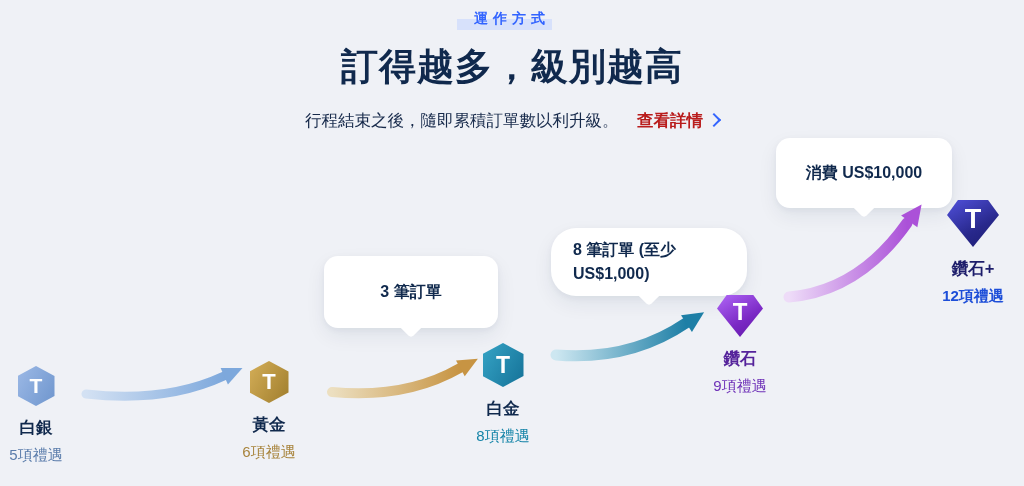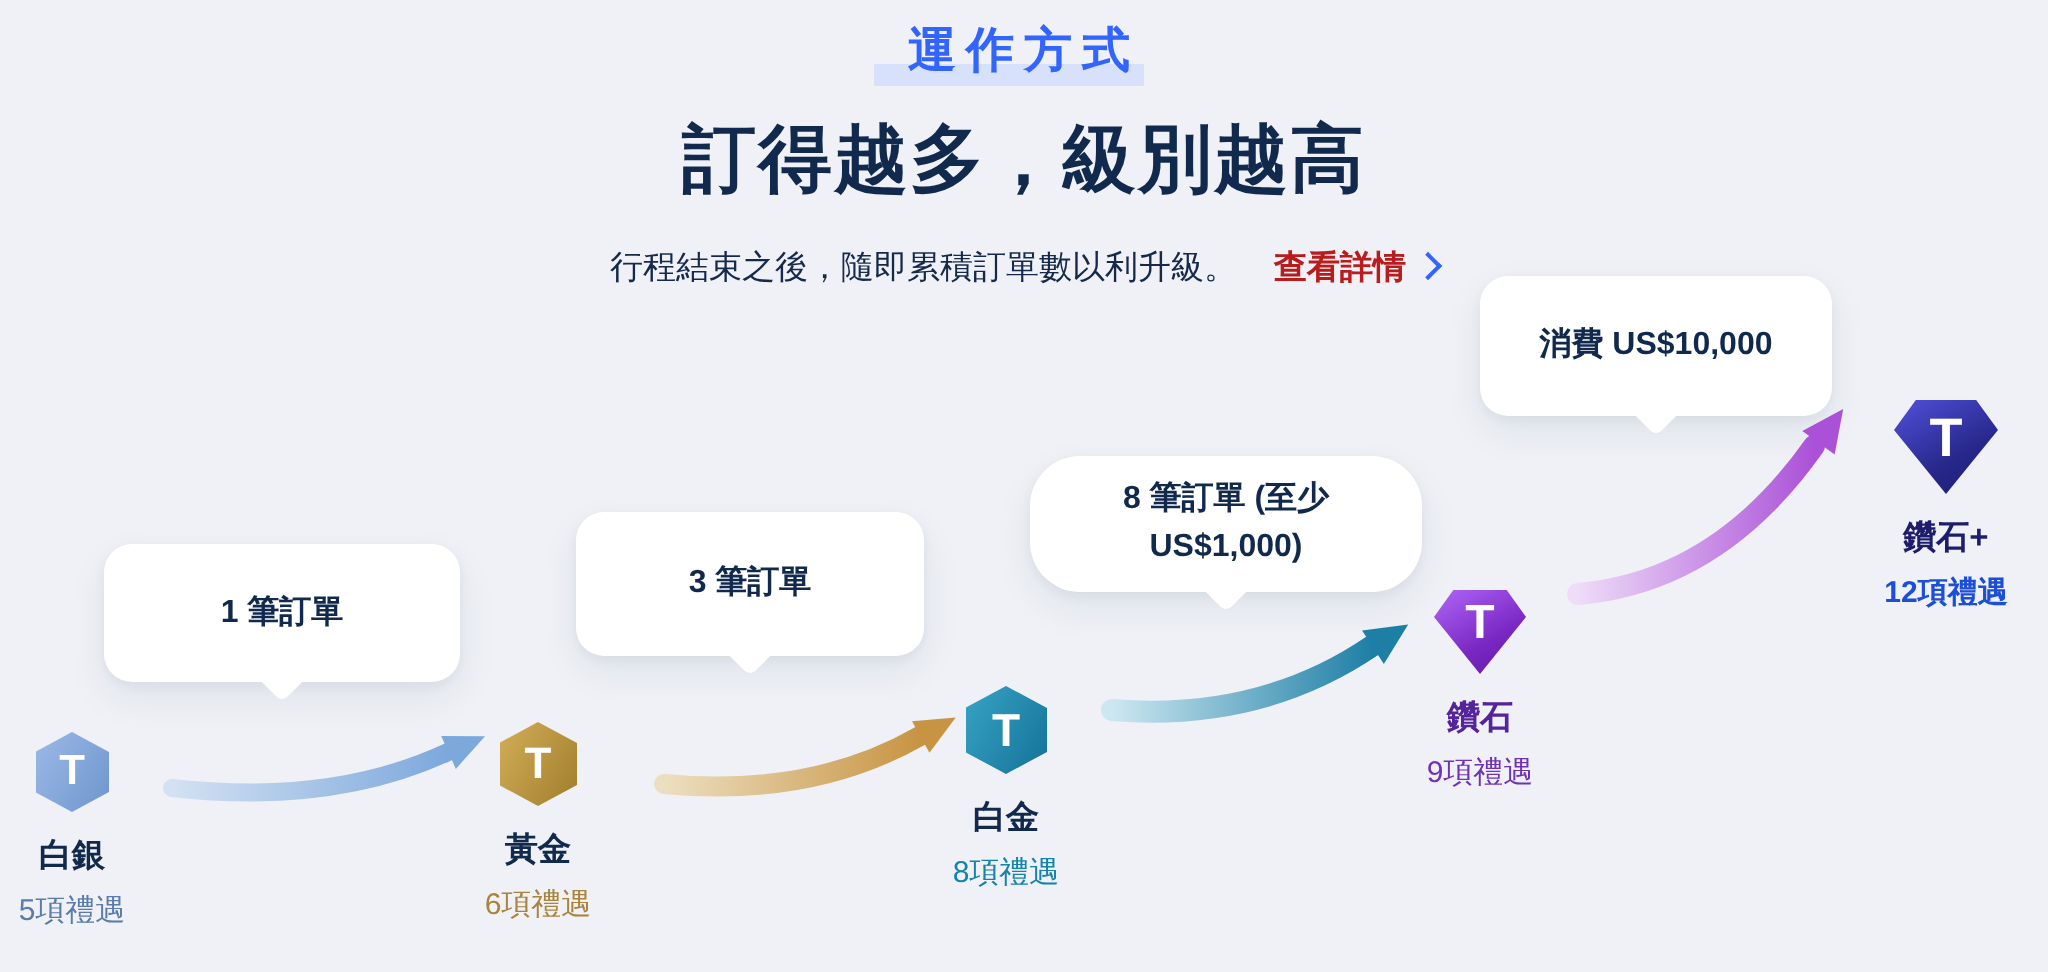--- a/index.html
+++ b/index.html
@@ -9,21 +9,21 @@
     background:#eff1f6;
     font-family:"Liberation Sans","DejaVu Sans",sans-serif;
     overflow:hidden;
     color:#10294d;
   }
   
   .header{position:absolute;top:0;left:0;width:100%;text-align:center;}
   .eyebrow{display:inline-block;margin-top:9px;}
   .eyebrow-text{
     position:relative;display:inline-block;
-    font-size:24px;font-weight:700;letter-spacing:5px;color:#3264ff;z-index:1;
+    font-size:14px;font-weight:700;letter-spacing:5px;color:#3264ff;z-index:1;
   }
   .eyebrow-text::before{
     content:"";position:absolute;left:-17px;right:-2px;bottom:-2px;height:11px;
     background:#d7e1fb;z-index:-1;
   }
   .title{
     margin:14px 0 0 0;font-size:37px;font-weight:700;color:#10294d;letter-spacing:1px;
   }
   .subtitle{margin:18px 0 0 0;font-size:16.5px;color:#16294a;}
   .details-link{
@@ -31,22 +31,22 @@
   }
   .chevron-right{
     display:inline-block;width:8px;height:8px;margin-left:6px;margin-bottom:1px;
     border-top:2.5px solid #3264ff;border-right:2.5px solid #3264ff;
     transform:rotate(45deg);
   }
   
   .bubble{
     position:absolute;background:#fff;border-radius:14px;
     box-shadow:0 8px 20px rgba(15,41,77,.07),0 2px 6px rgba(15,41,77,.05);
-    display:flex;align-items:center;justify-content:center;text-align:center;
-    font-weight:700;font-size:16px;color:#10294d;line-height:1.5;
+    display:flex;align-items:center;justify-content:center;text-align:left;
+    font-weight:700;font-size:16px;color:#10294d;line-height:1.5;margin-left:36px;
   }
   .bubble::after{
     content:"";position:absolute;left:50%;bottom:-7px;width:15px;height:15px;
     background:#fff;transform:translateX(-50%) rotate(45deg);border-radius:0 0 4px 0;
   }
   .bubble-1{left:52px;top:272px;width:178px;height:69px;}
   .bubble-2{left:288px;top:256px;width:174px;height:72px;}
   .bubble-3{left:515px;top:228px;width:196px;height:68px;border-radius:25px;}
   .bubble-3 .bubble-text{width:152px;}
   .bubble-4{left:740px;top:138px;width:176px;height:70px;}
@@ -119,23 +119,20 @@
     <div class="eyebrow">
       <span class="eyebrow-text">運作方式</span>
     </div>
     <h1 class="title">訂得越多，級別越高</h1>
     <p class="subtitle">
       <span>行程結束之後，隨即累積訂單數以利升級。</span>
       <a class="details-link"><span>查看詳情</span><span class="chevron-right"></span></a>
     </p>
   </div>
 
-  <div class="bubble bubble-1">
-    <span class="bubble-text">1 筆訂單</span>
-  </div>
   <div class="bubble bubble-2">
     <span class="bubble-text">3 筆訂單</span>
   </div>
   <div class="bubble bubble-3">
     <span class="bubble-text">8 筆訂單 (至少 US$1,000)</span>
   </div>
   <div class="bubble bubble-4">
     <span class="bubble-text">消費 US$10,000</span>
   </div>
 

